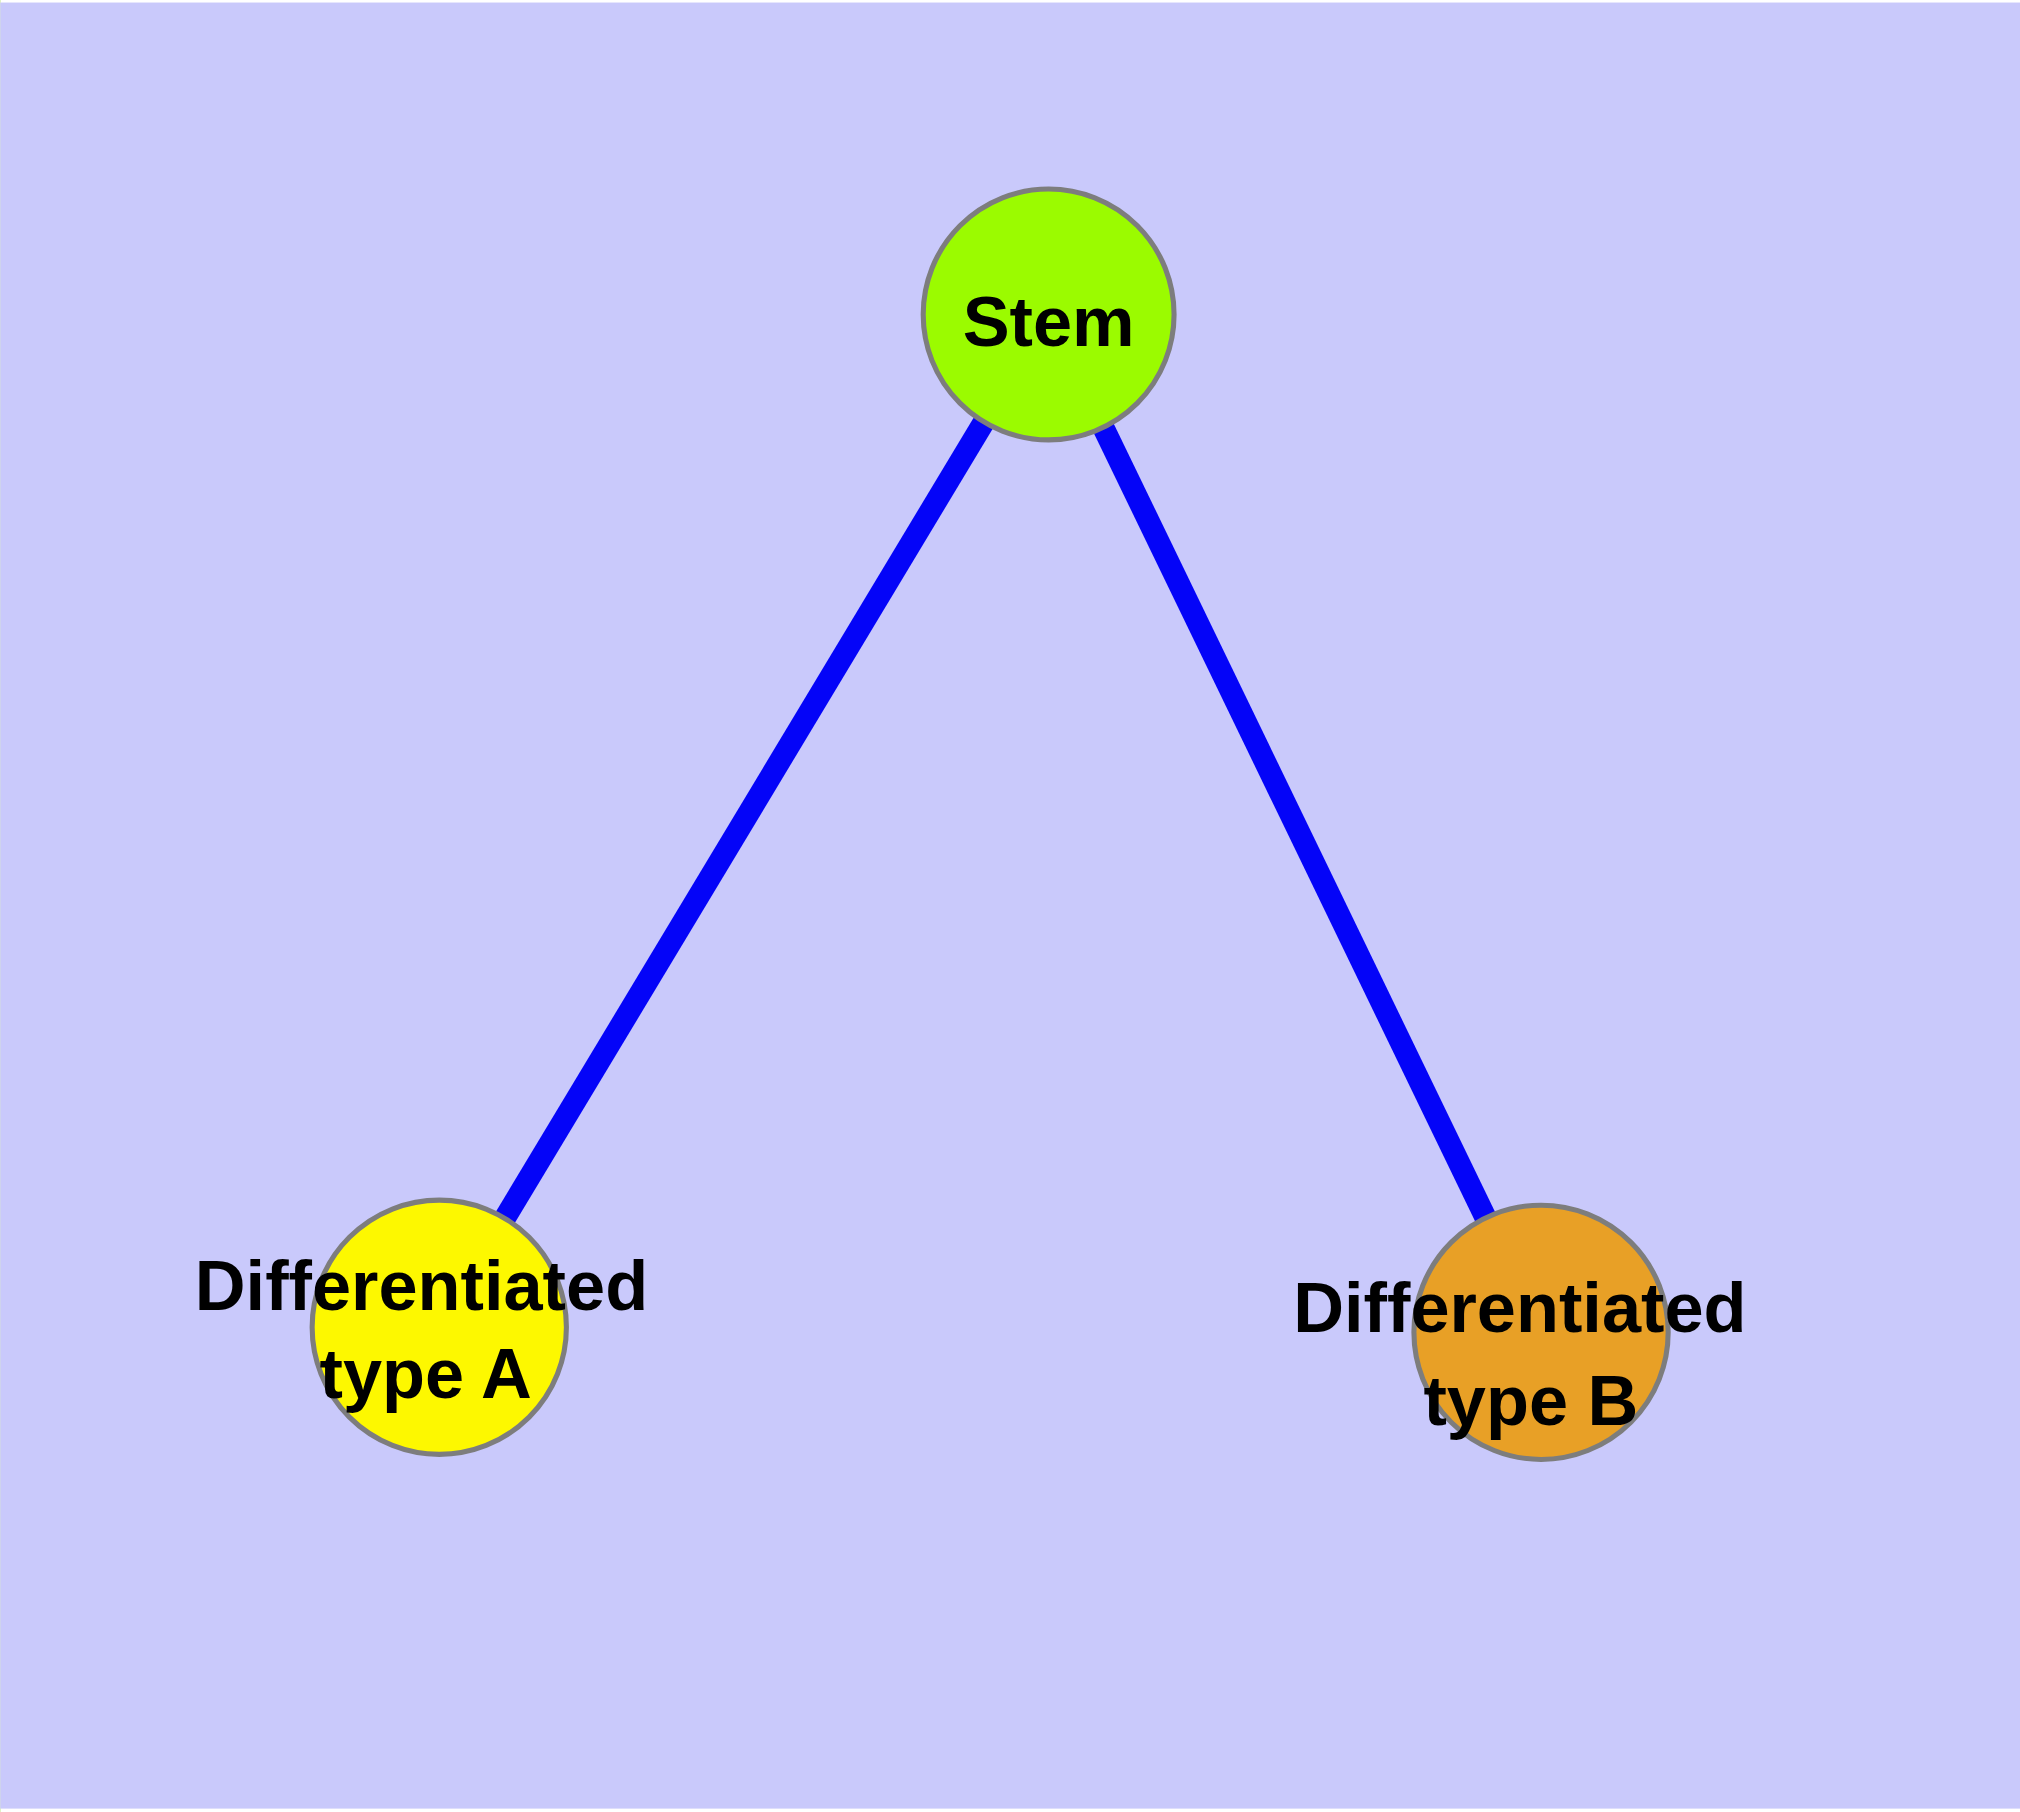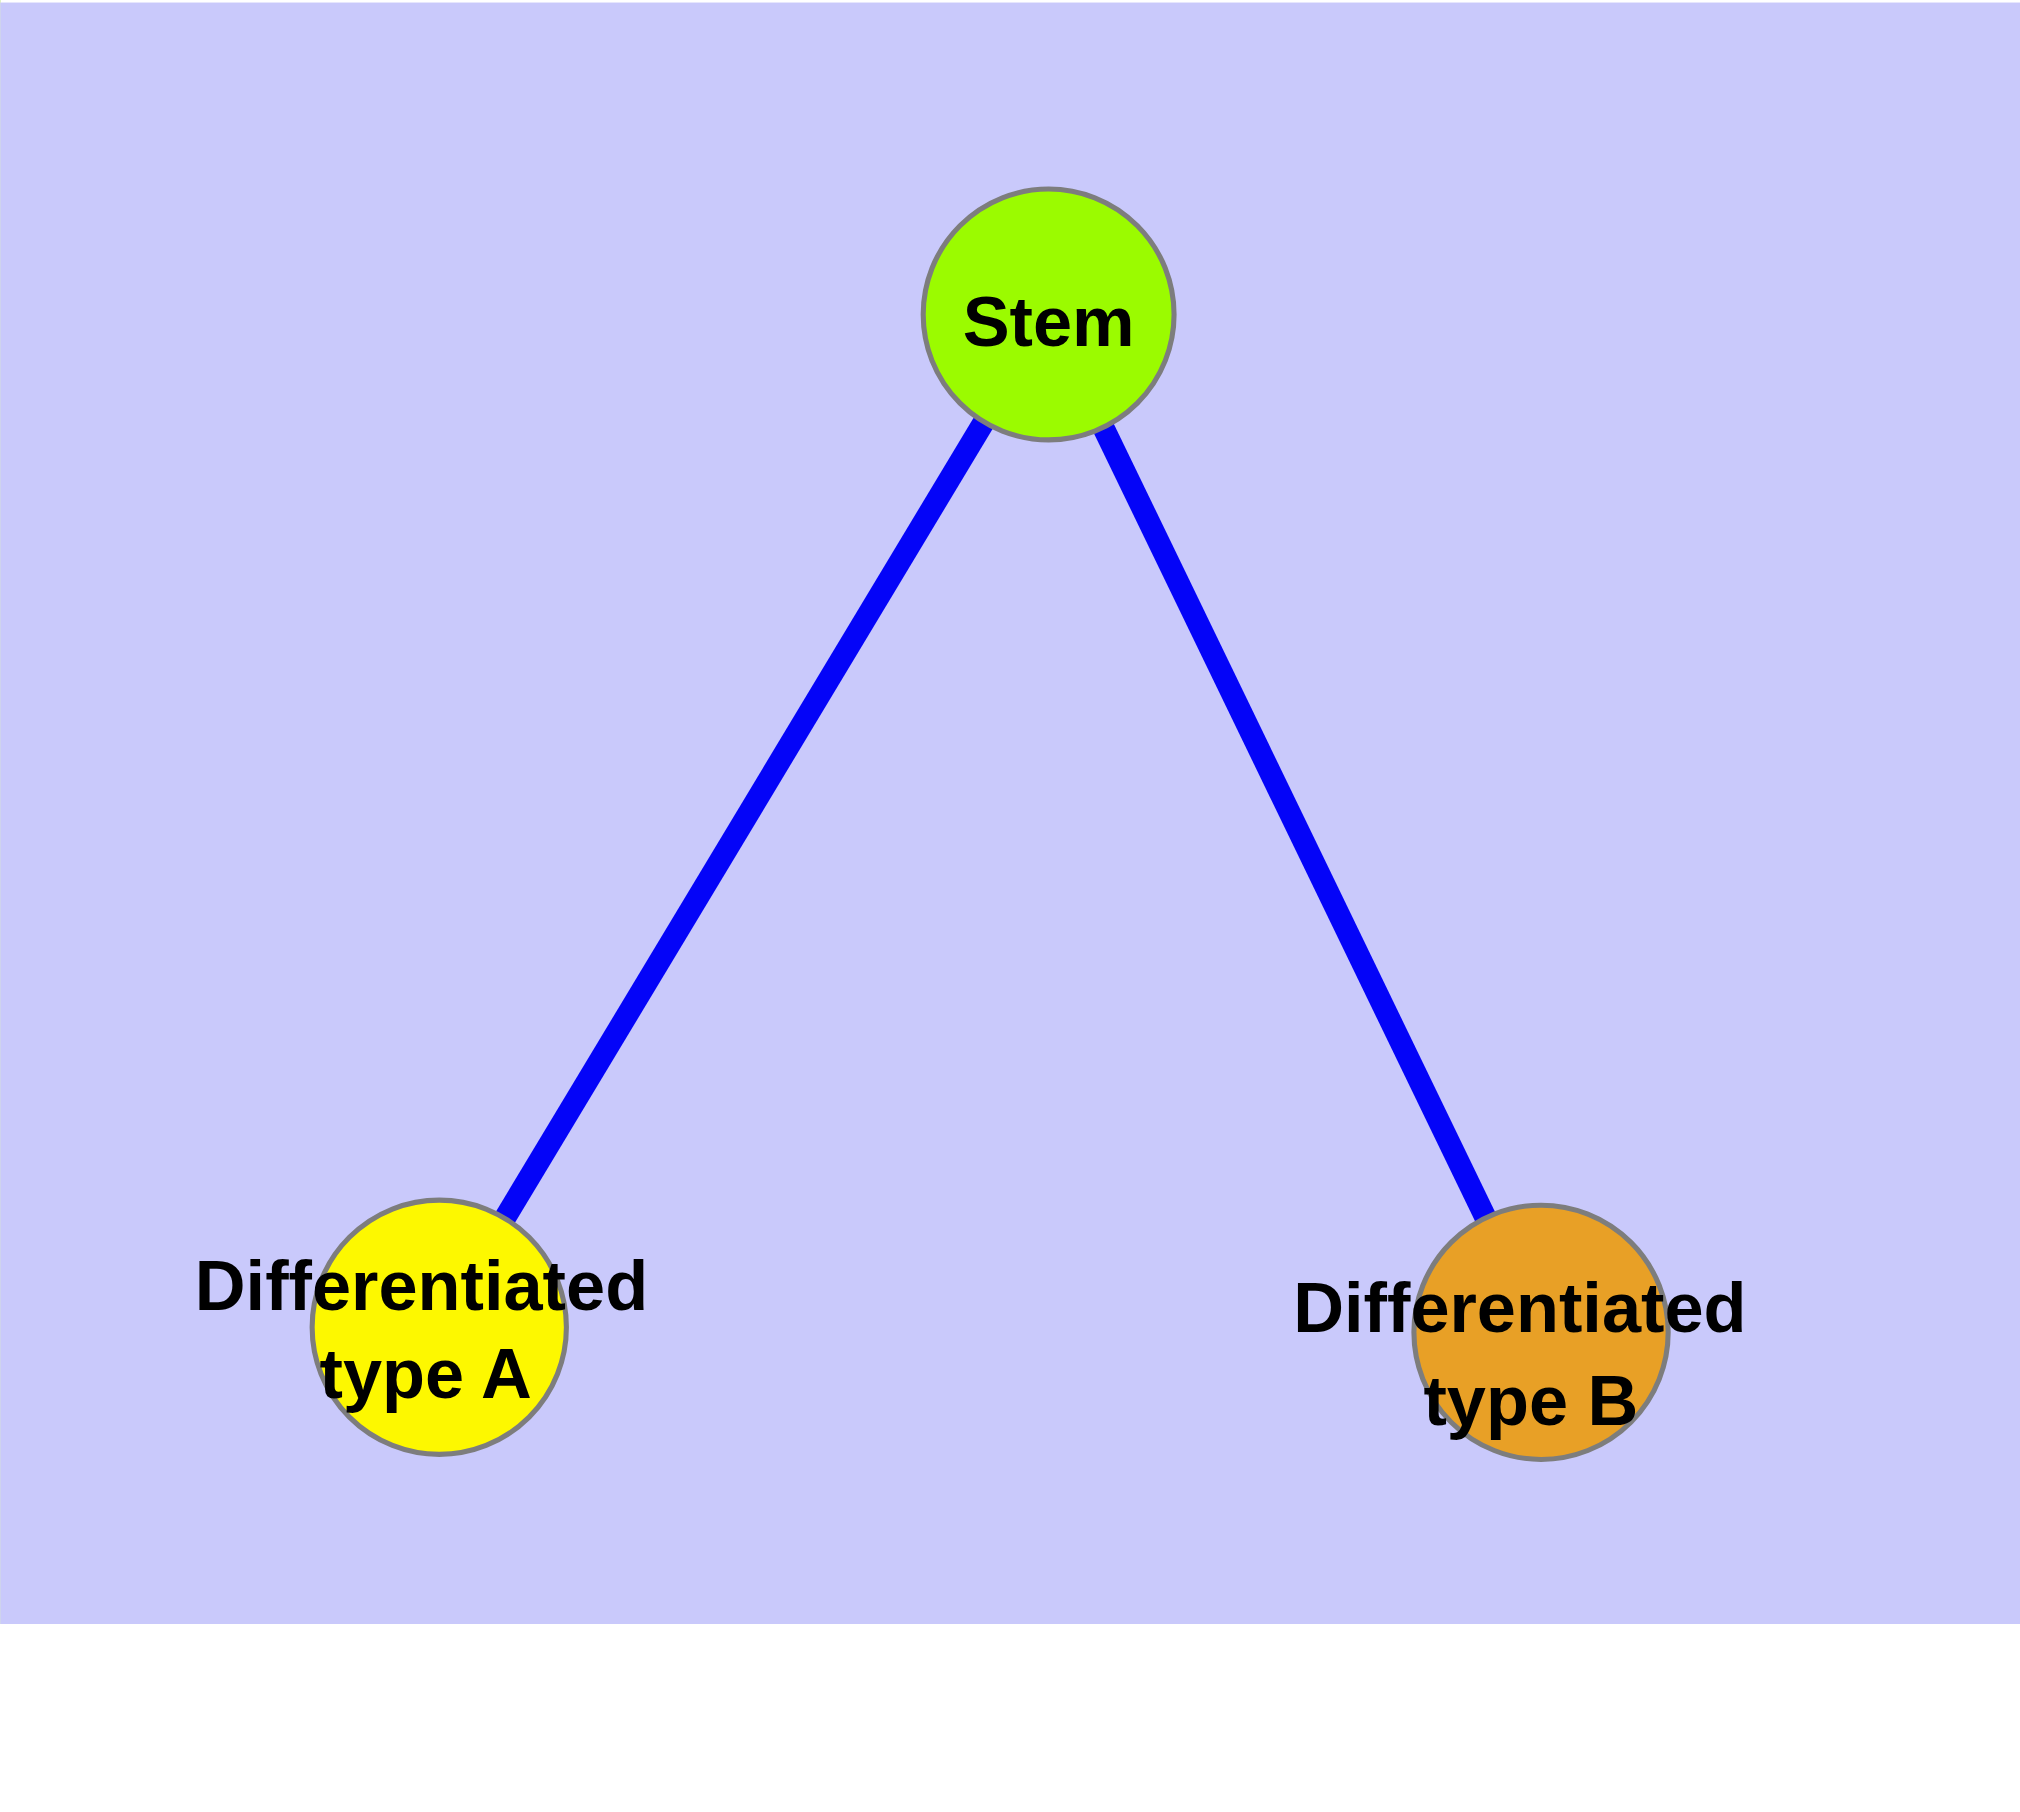--- a/index.html
+++ b/index.html
@@ -3,21 +3,21 @@
 <meta charset="utf-8">
 <style>
   html, body {
     margin: 0;
     padding: 0;
     background: #ffffff;
   }
   .canvas {
     position: relative;
     width: 2021px;
-    height: 1624px;
+    height: 1812px;
     background: #84cc16;
     overflow: hidden;
     font-family: "Liberation Sans", sans-serif;
   }
   svg.graph {
     display: block;
     width: 2021px;
     height: 1812px;
   }
   .node-label {

